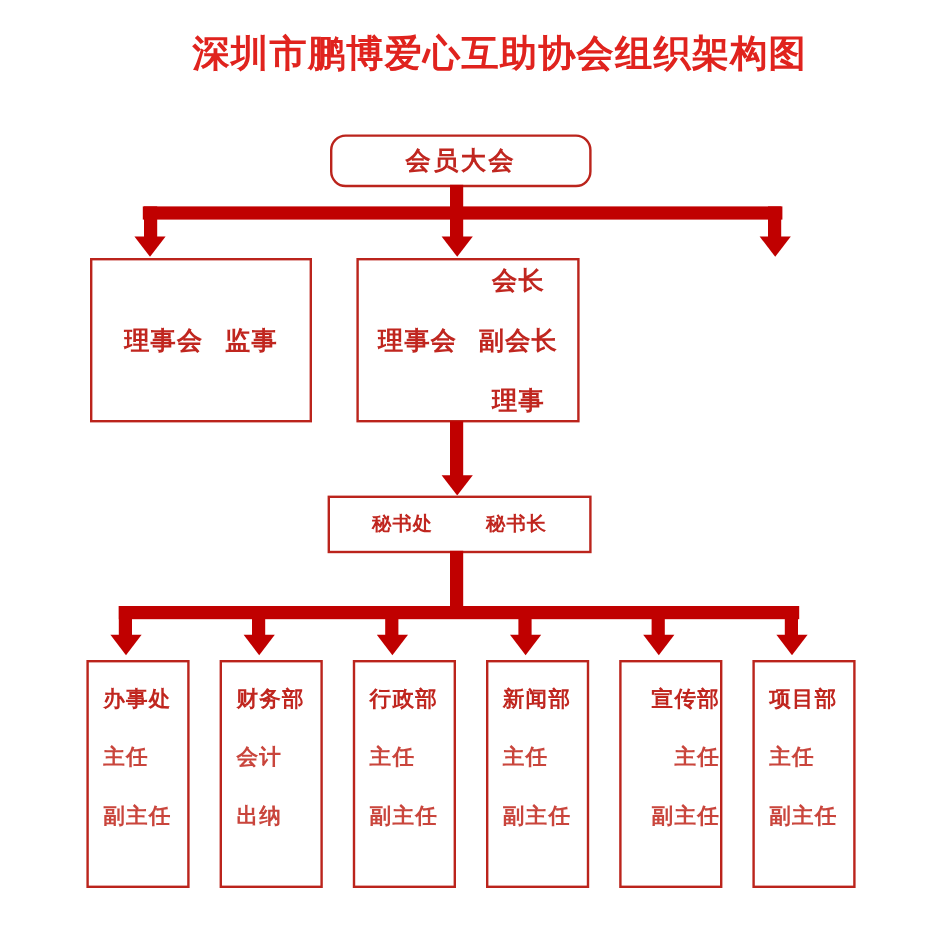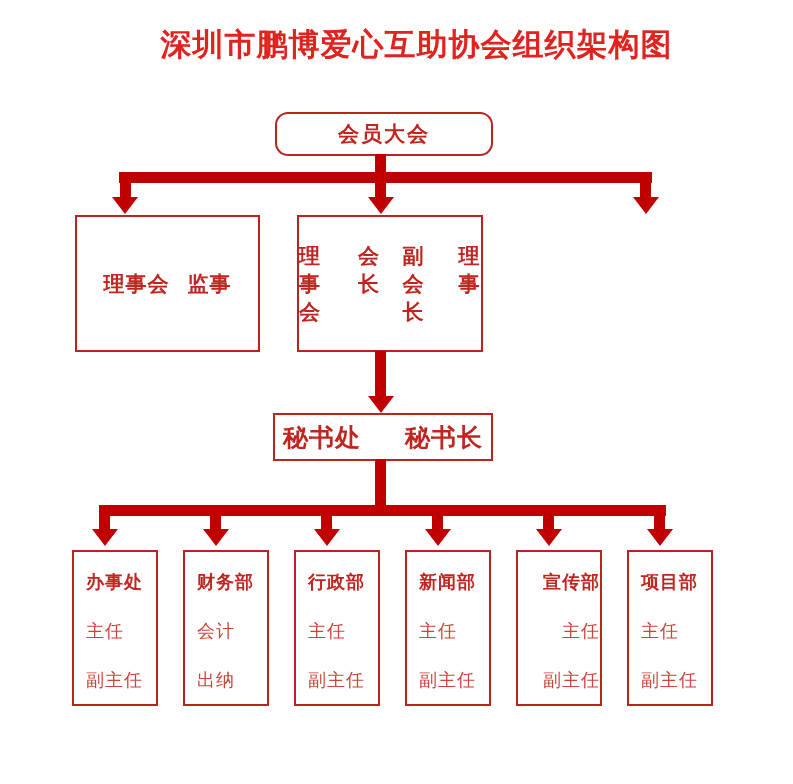--- a/index.html
+++ b/index.html
@@ -23,30 +23,30 @@
     position:absolute;border:2px solid var(--border);box-sizing:border-box;
     color:var(--node-text);font-weight:bold;background:var(--background);
   }
   .center{display:flex;align-items:center;justify-content:center;}
   .box-top{left:275px;top:112px;width:218px;height:44px;font-size:21px;letter-spacing:2px;border-radius:13px;}
   .lvl2{top:215px;height:137px;font-size:21px;}
   .box-l2-left{left:75px;width:185px;gap:18px;letter-spacing:1px;}
   .box-l2-mid{left:297px;width:186px;}
   .mid-row{display:flex;align-items:center;justify-content:center;gap:18px;width:100%;}
   .mid-label{letter-spacing:1px;}
-  .mid-col{display:flex;flex-direction:row;gap:22px;letter-spacing:1px;}
+  .mid-col{display:flex;flex-direction:column;align-items:center;gap:22px;letter-spacing:1px;}
   .box-l2-right{left:515px;width:186px;}
   .col3{display:flex;flex-direction:column;align-items:center;justify-content:center;gap:21px;letter-spacing:1px;height:100%;}
-  .box-sec{left:273px;top:413px;width:220px;height:48px;font-size:25px;gap:44px;letter-spacing:1px;}
+  .box-sec{left:273px;top:413px;width:220px;height:48px;font-size:16px;gap:44px;letter-spacing:1px;}
   .dept{
-    top:550px;width:86px;height:156px;font-size:18px;
+    top:550px;width:86px;height:190px;font-size:18px;
     display:flex;flex-direction:column;align-items:flex-start;gap:25px;
     padding:18px 0 0 12px;letter-spacing:1px;
   }
-  .dept .role{font-weight:normal;color:var(--node-text-secondary);}
+  .dept .role{font-weight:bold;color:var(--node-text-secondary);}
   .vline{position:absolute;width:11px;background:var(--line);}
   .hline{position:absolute;height:11px;background:var(--line);}
   .arrowhead{
     position:absolute;width:0;height:0;
     border-left:13px solid transparent;border-right:13px solid transparent;
     border-top:17px solid var(--line);
   }
 </style>
 </head>
 <body>

